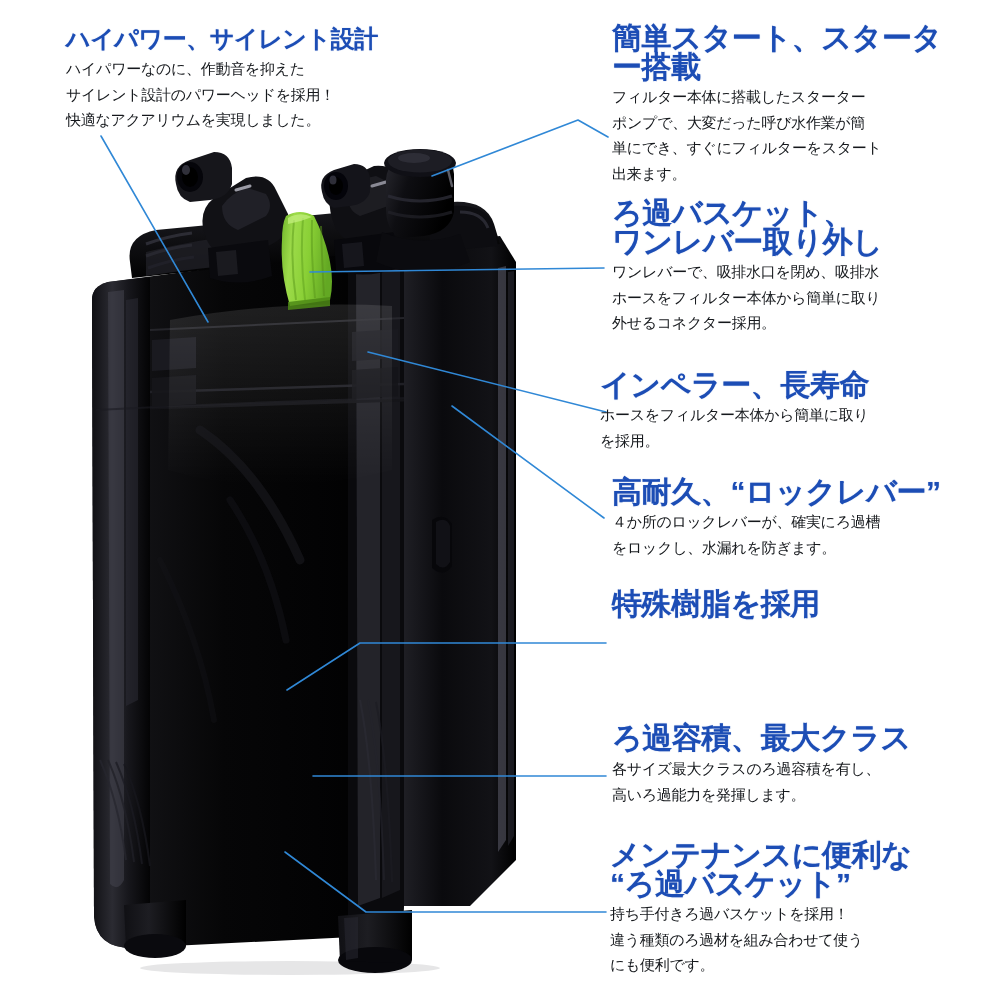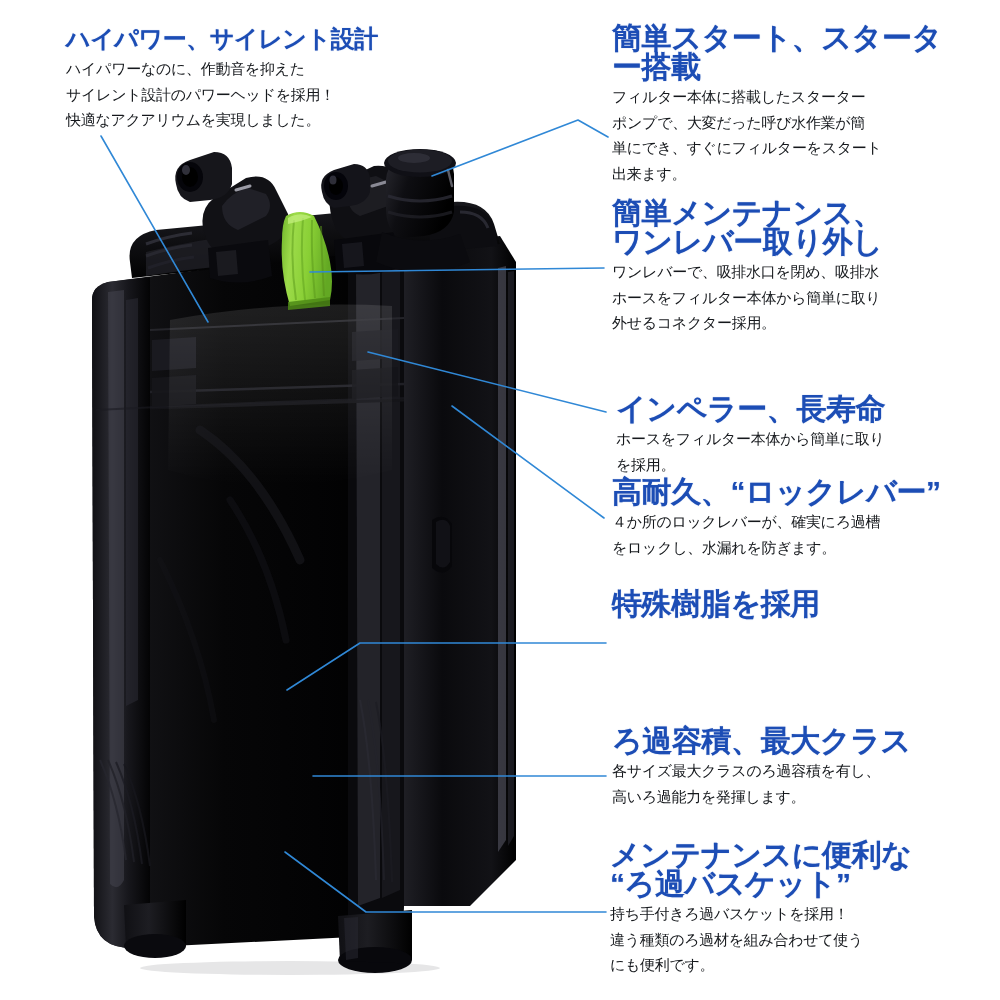--- a/index.html
+++ b/index.html
@@ -40,24 +40,24 @@
     font-weight:500;
   }
 
   
   #c1{left:66px;top:24px;width:330px;}
   #c1 .co-head{font-size:24px;}
 
   
   #c2{left:612px;top:23px;width:352px;}
   #c3{left:612px;top:198px;width:352px;}
-  #c4{left:616px;top:370px;width:368px;margin-top:24px;}
+  #c4{left:600px;top:370px;width:368px;}
   #c5{left:612px;top:477px;width:368px;}
   #c6{left:612px;top:589px;width:368px;}
-  #c7{left:612px;top:726px;width:368px;}
+  #c7{left:612px;top:726px;width:368px;font-family:Liberation Mono, monospace;}
   #c8{left:610px;top:840px;width:372px;}
 </style>
 </head>
 <body>
 
 <div id="stage">
 
   <svg id="product" viewBox="0 0 1000 1000">
     <defs>
       <linearGradient id="bodyFront" x1="0" y1="0" x2="1" y2="0">
@@ -267,21 +267,21 @@
 
   <div class="callout" id="c2">
     <div class="co-head">簡単スタート、スターター搭載</div>
     <div class="co-body">フィルター本体に搭載したスターター
 ポンプで、大変だった呼び水作業が簡
 単にでき、すぐにフィルターをスタート
 出来ます。</div>
   </div>
 
   <div class="callout" id="c3">
-    <div class="co-head">簡単メンテナンス、
+    <div class="co-head">ろ過バスケット、
 ワンレバー取り外し</div>
     <div class="co-body">ワンレバーで、吸排水口を閉め、吸排水
 ホースをフィルター本体から簡単に取り
 外せるコネクター採用。</div>
   </div>
 
   <div class="callout" id="c4">
     <div class="co-head">インペラー、長寿命</div>
     <div class="co-body">ホースをフィルター本体から簡単に取り
 を採用。</div>

